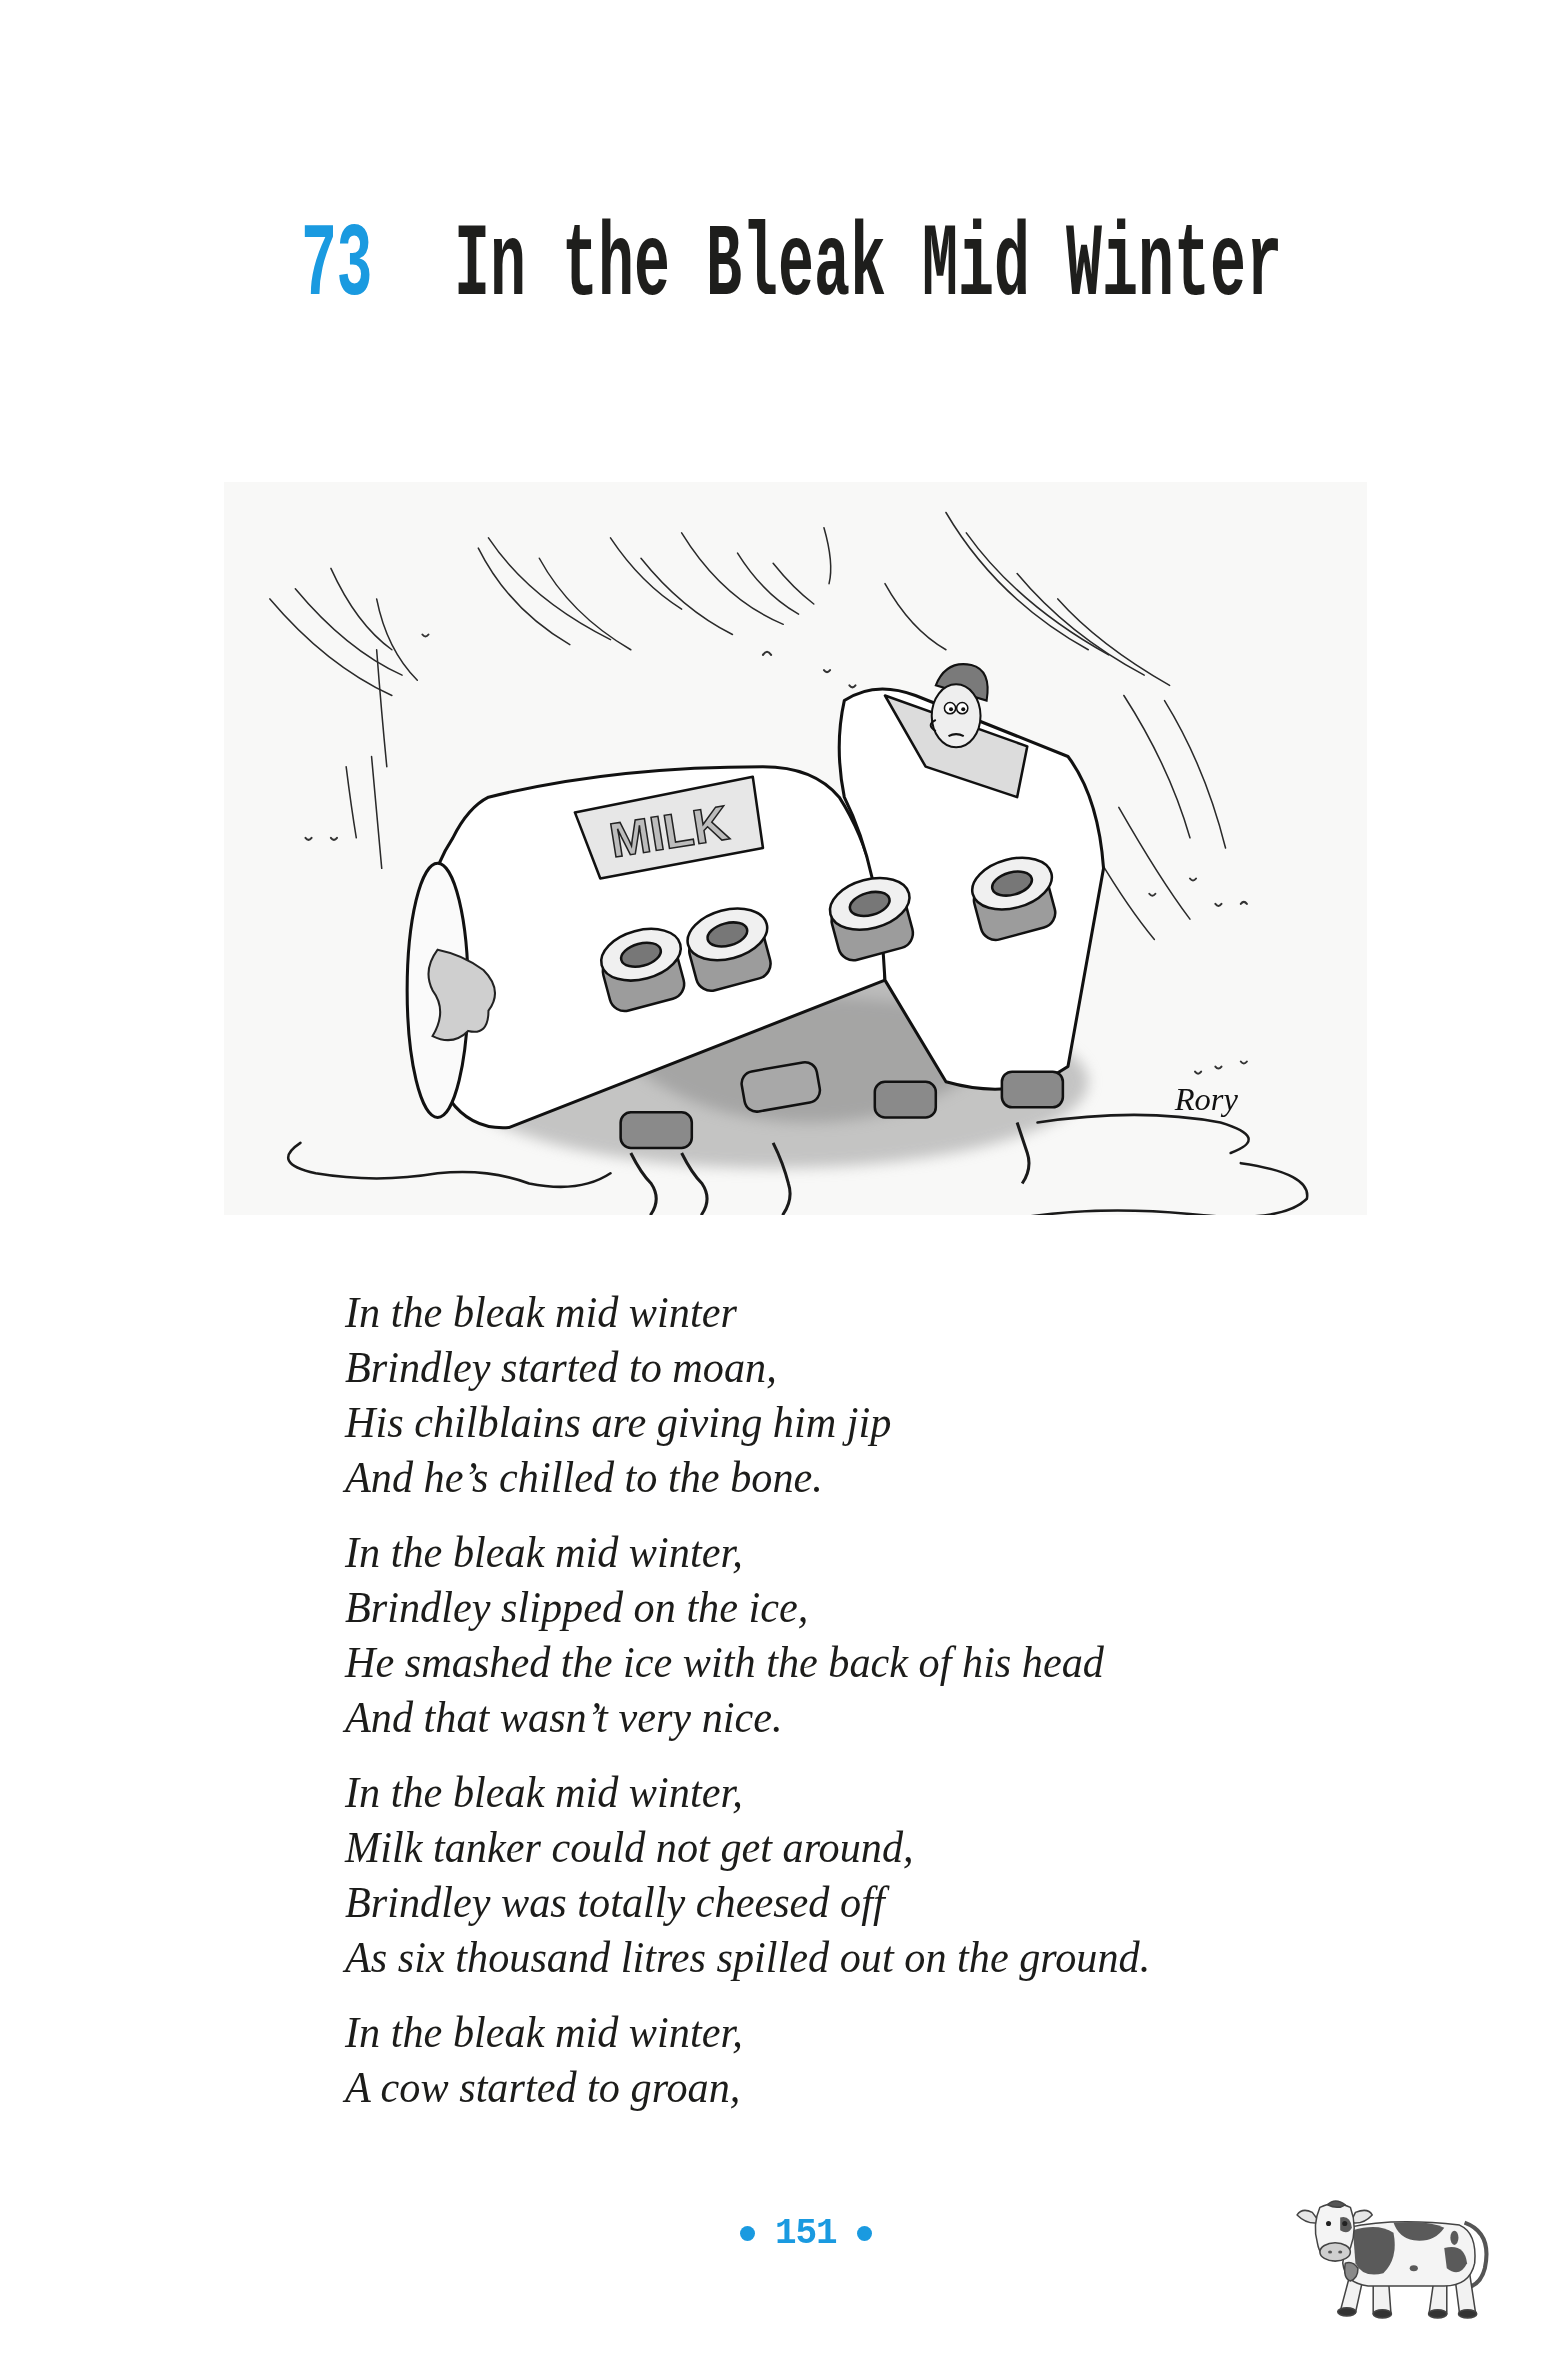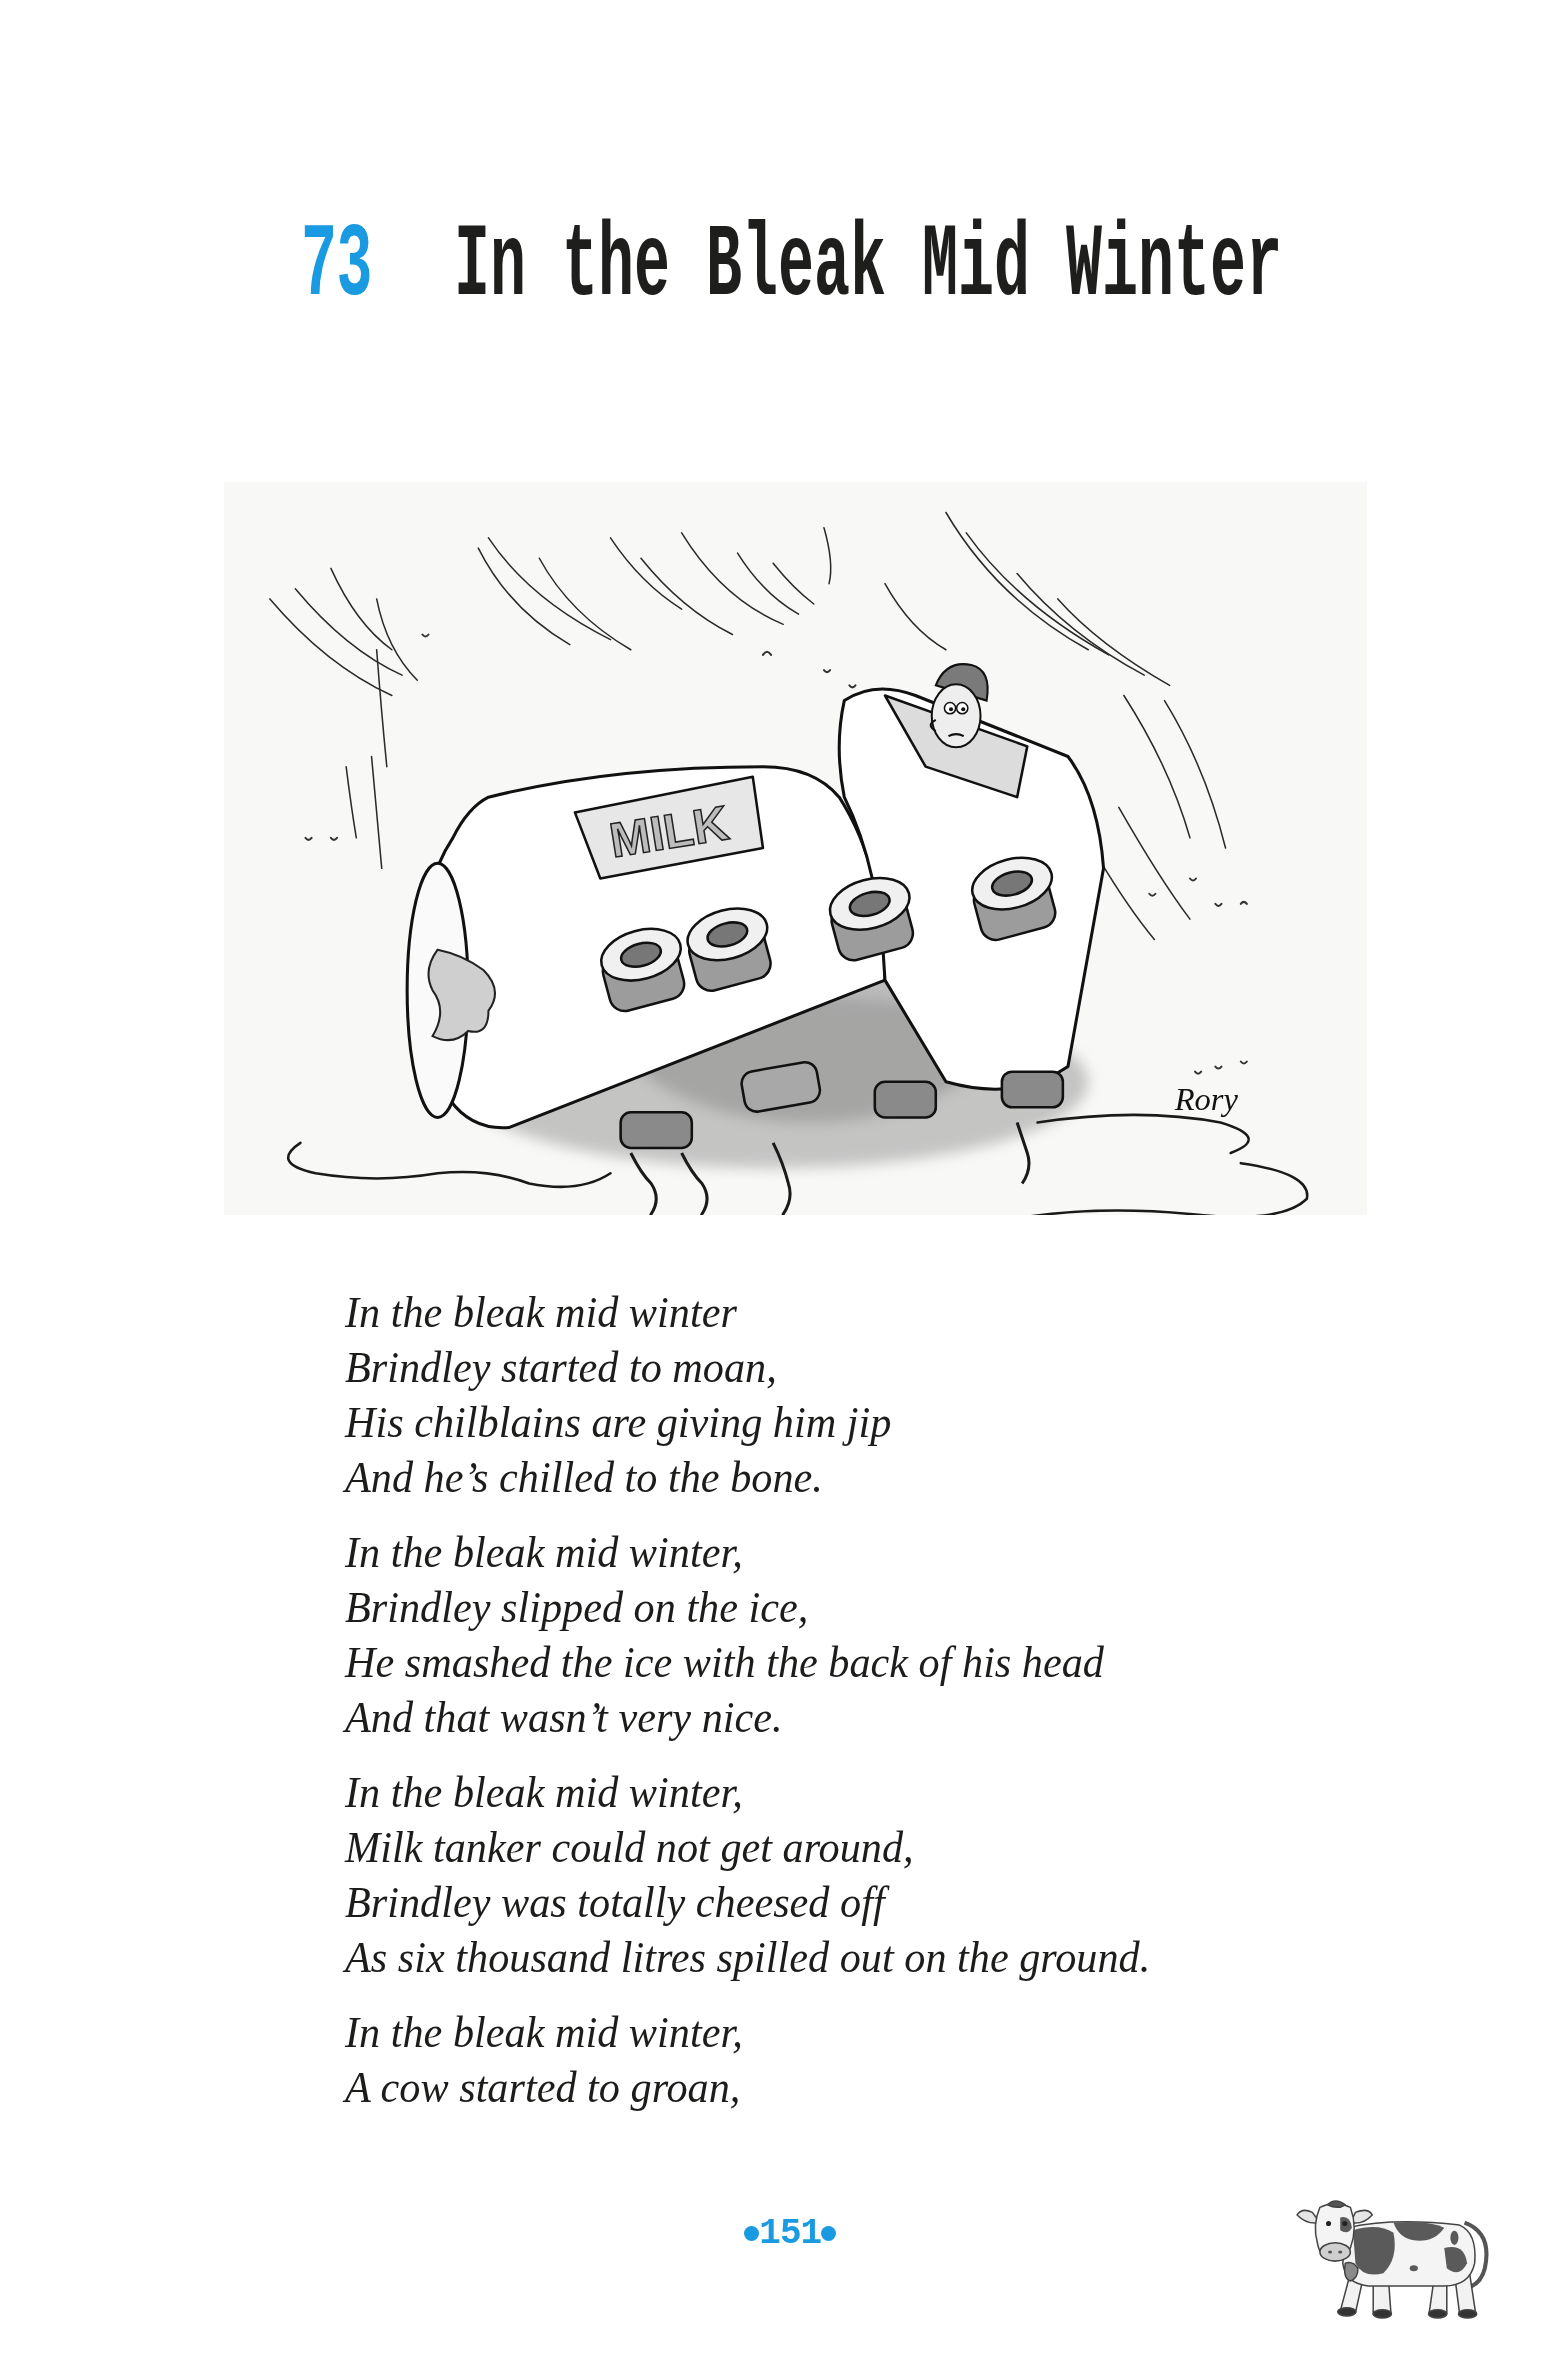--- a/index.html
+++ b/index.html
@@ -35,22 +35,22 @@
     font-style: italic;
     font-size: 44px;
     line-height: 55px;
     color: #1c1c1a;
     white-space: nowrap;
   }
   .stanza .line { display: block; height: 55px; transform-origin: left center; transform: scaleX(0.96); }
 
   
   .page-number {
-    position: absolute; left: 744px; top: 2208px; width: 148px; height: 51px;
-    display: flex; align-items: center; justify-content: flex-start; gap: 0;
+    position: absolute; left: 724px; top: 2208px; width: 148px; height: 51px;
+    display: flex; align-items: center; justify-content: flex-end; gap: 20px;
     color: #1a9ae0;
   }
   .page-number .dot { width: 15.3px; height: 15.3px; border-radius: 50%; background: #1a9ae0; display: inline-block; }
   .page-number .num {
     font-family: "Liberation Mono", "DejaVu Sans Mono", monospace;
     font-weight: bold; font-size: 36px; line-height: 41px; letter-spacing: -1px;
     transform: scaleY(1.05);
   }
   .cow { position: absolute; left: 1292px; top: 2187px; width: 203px; height: 132px; }
   .cow svg { width: 100%; height: 100%; display: block; }

